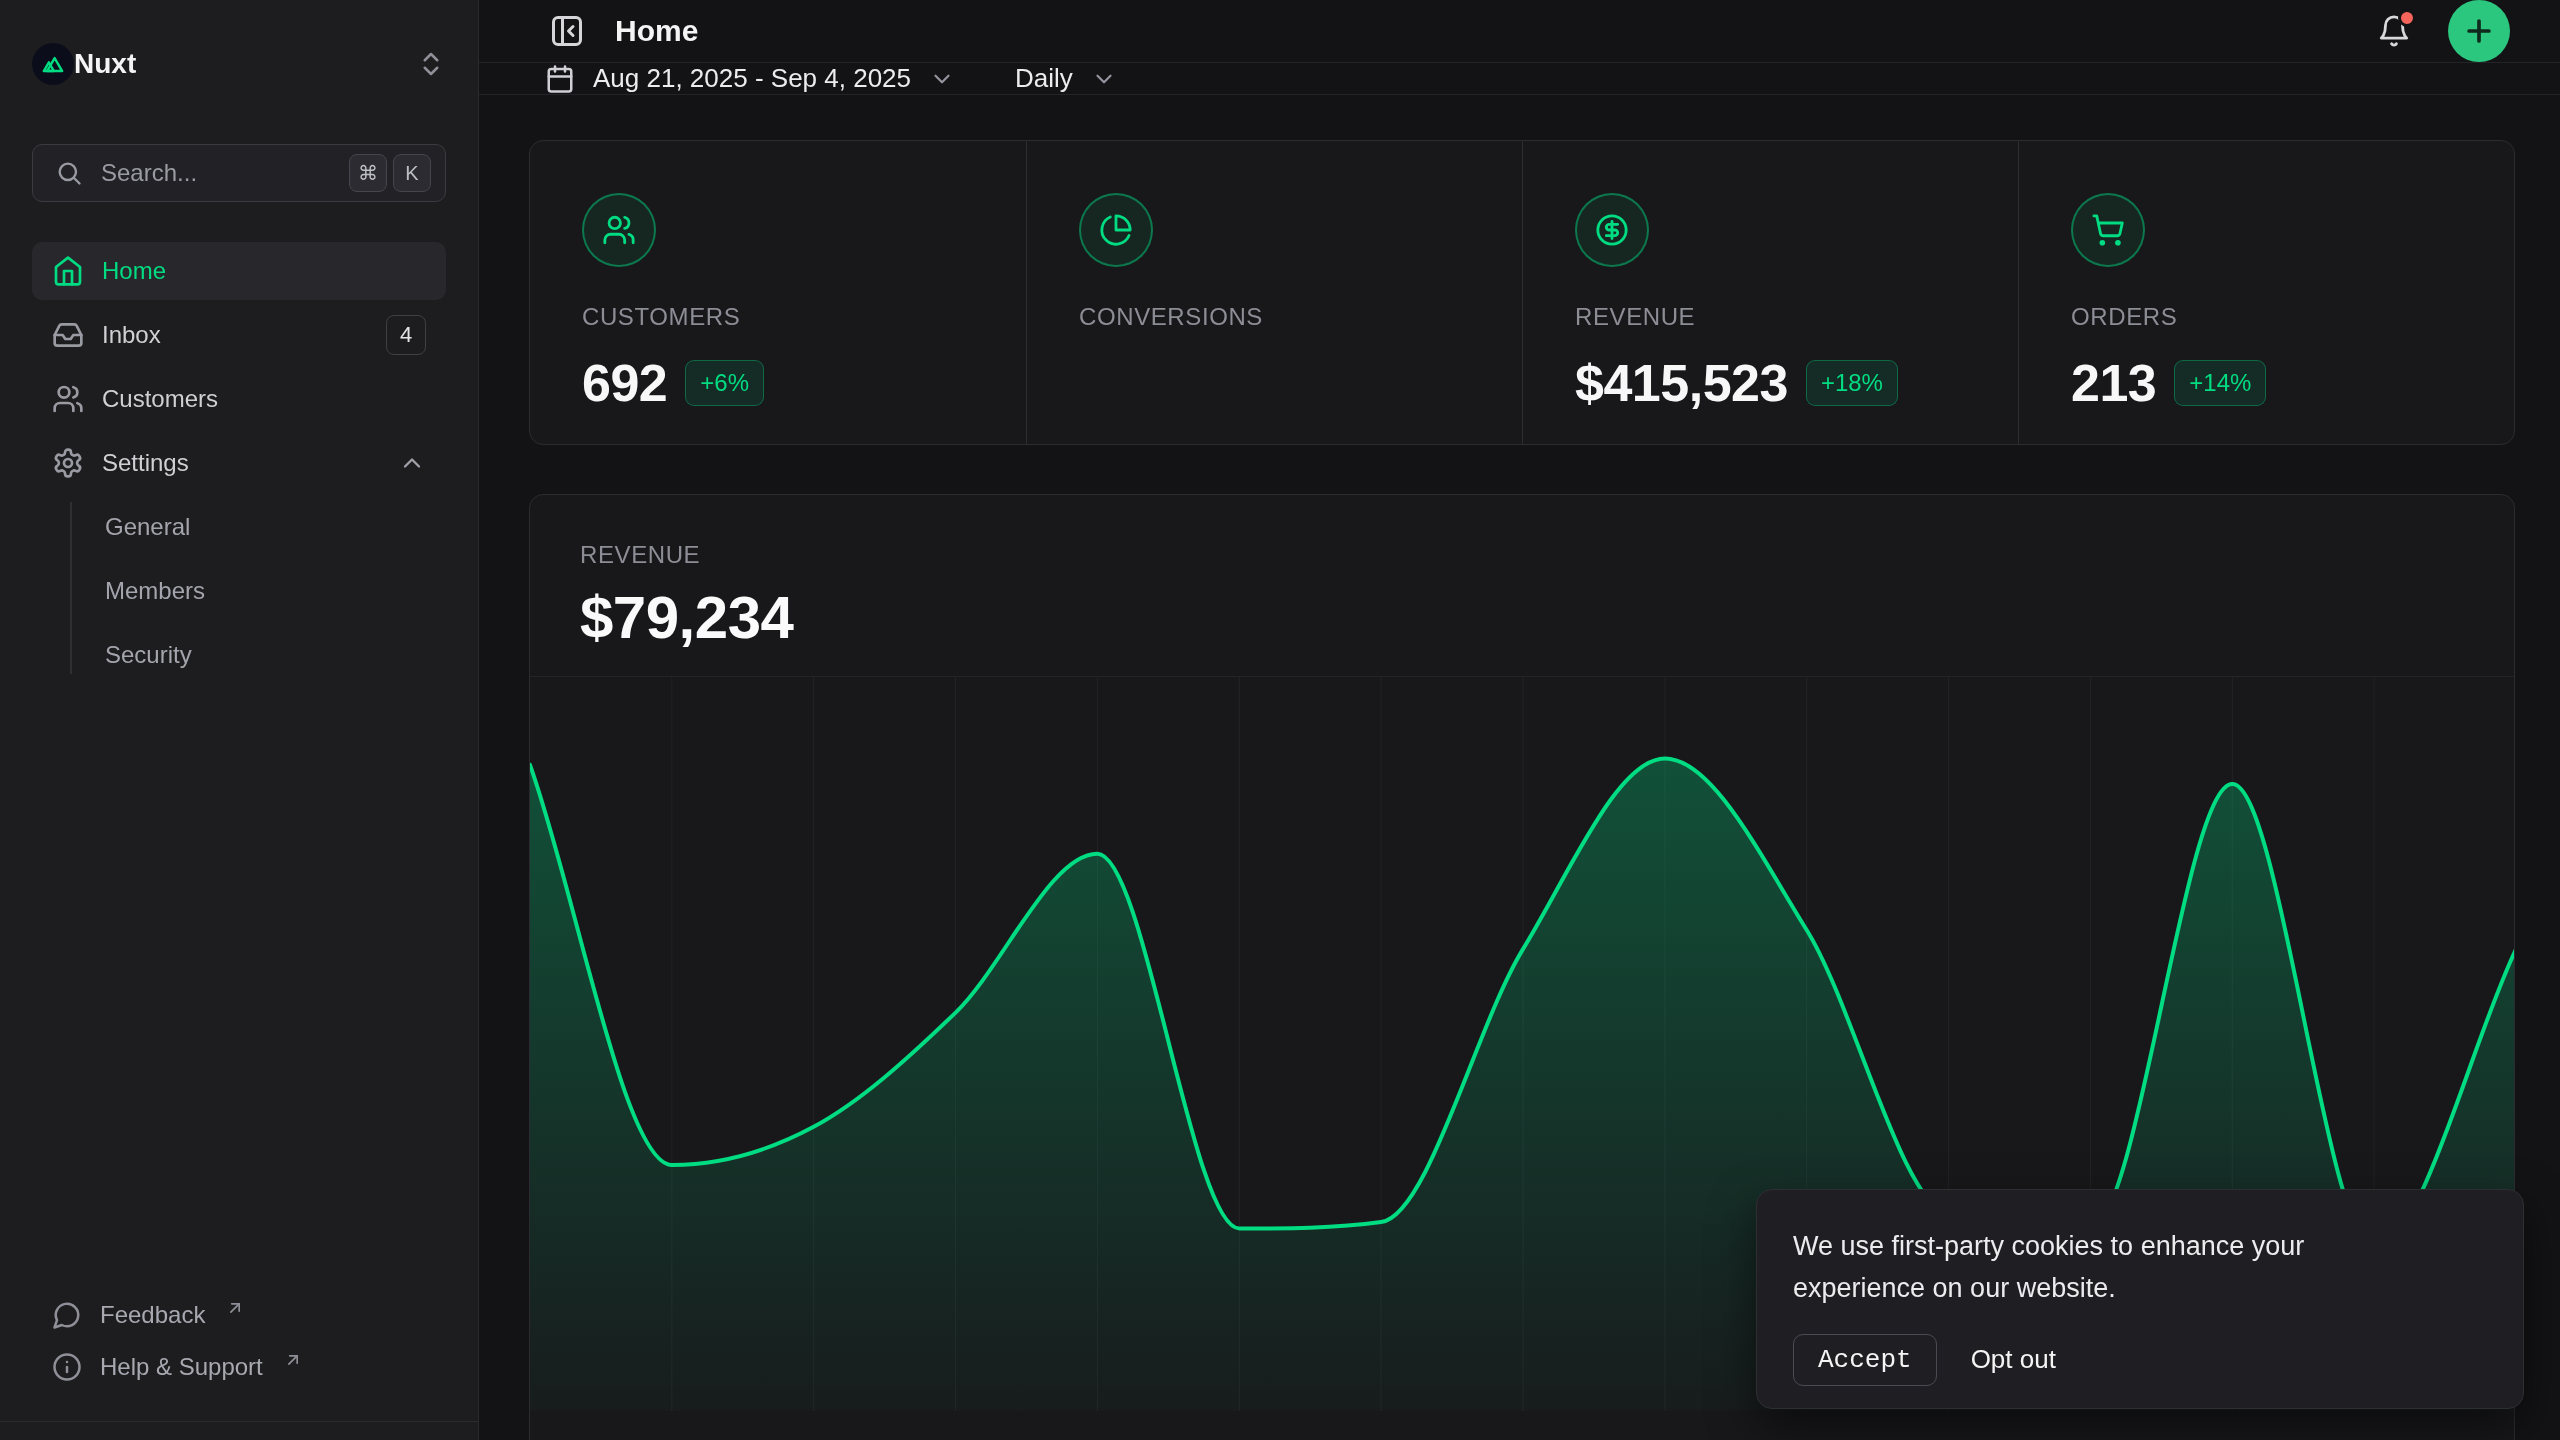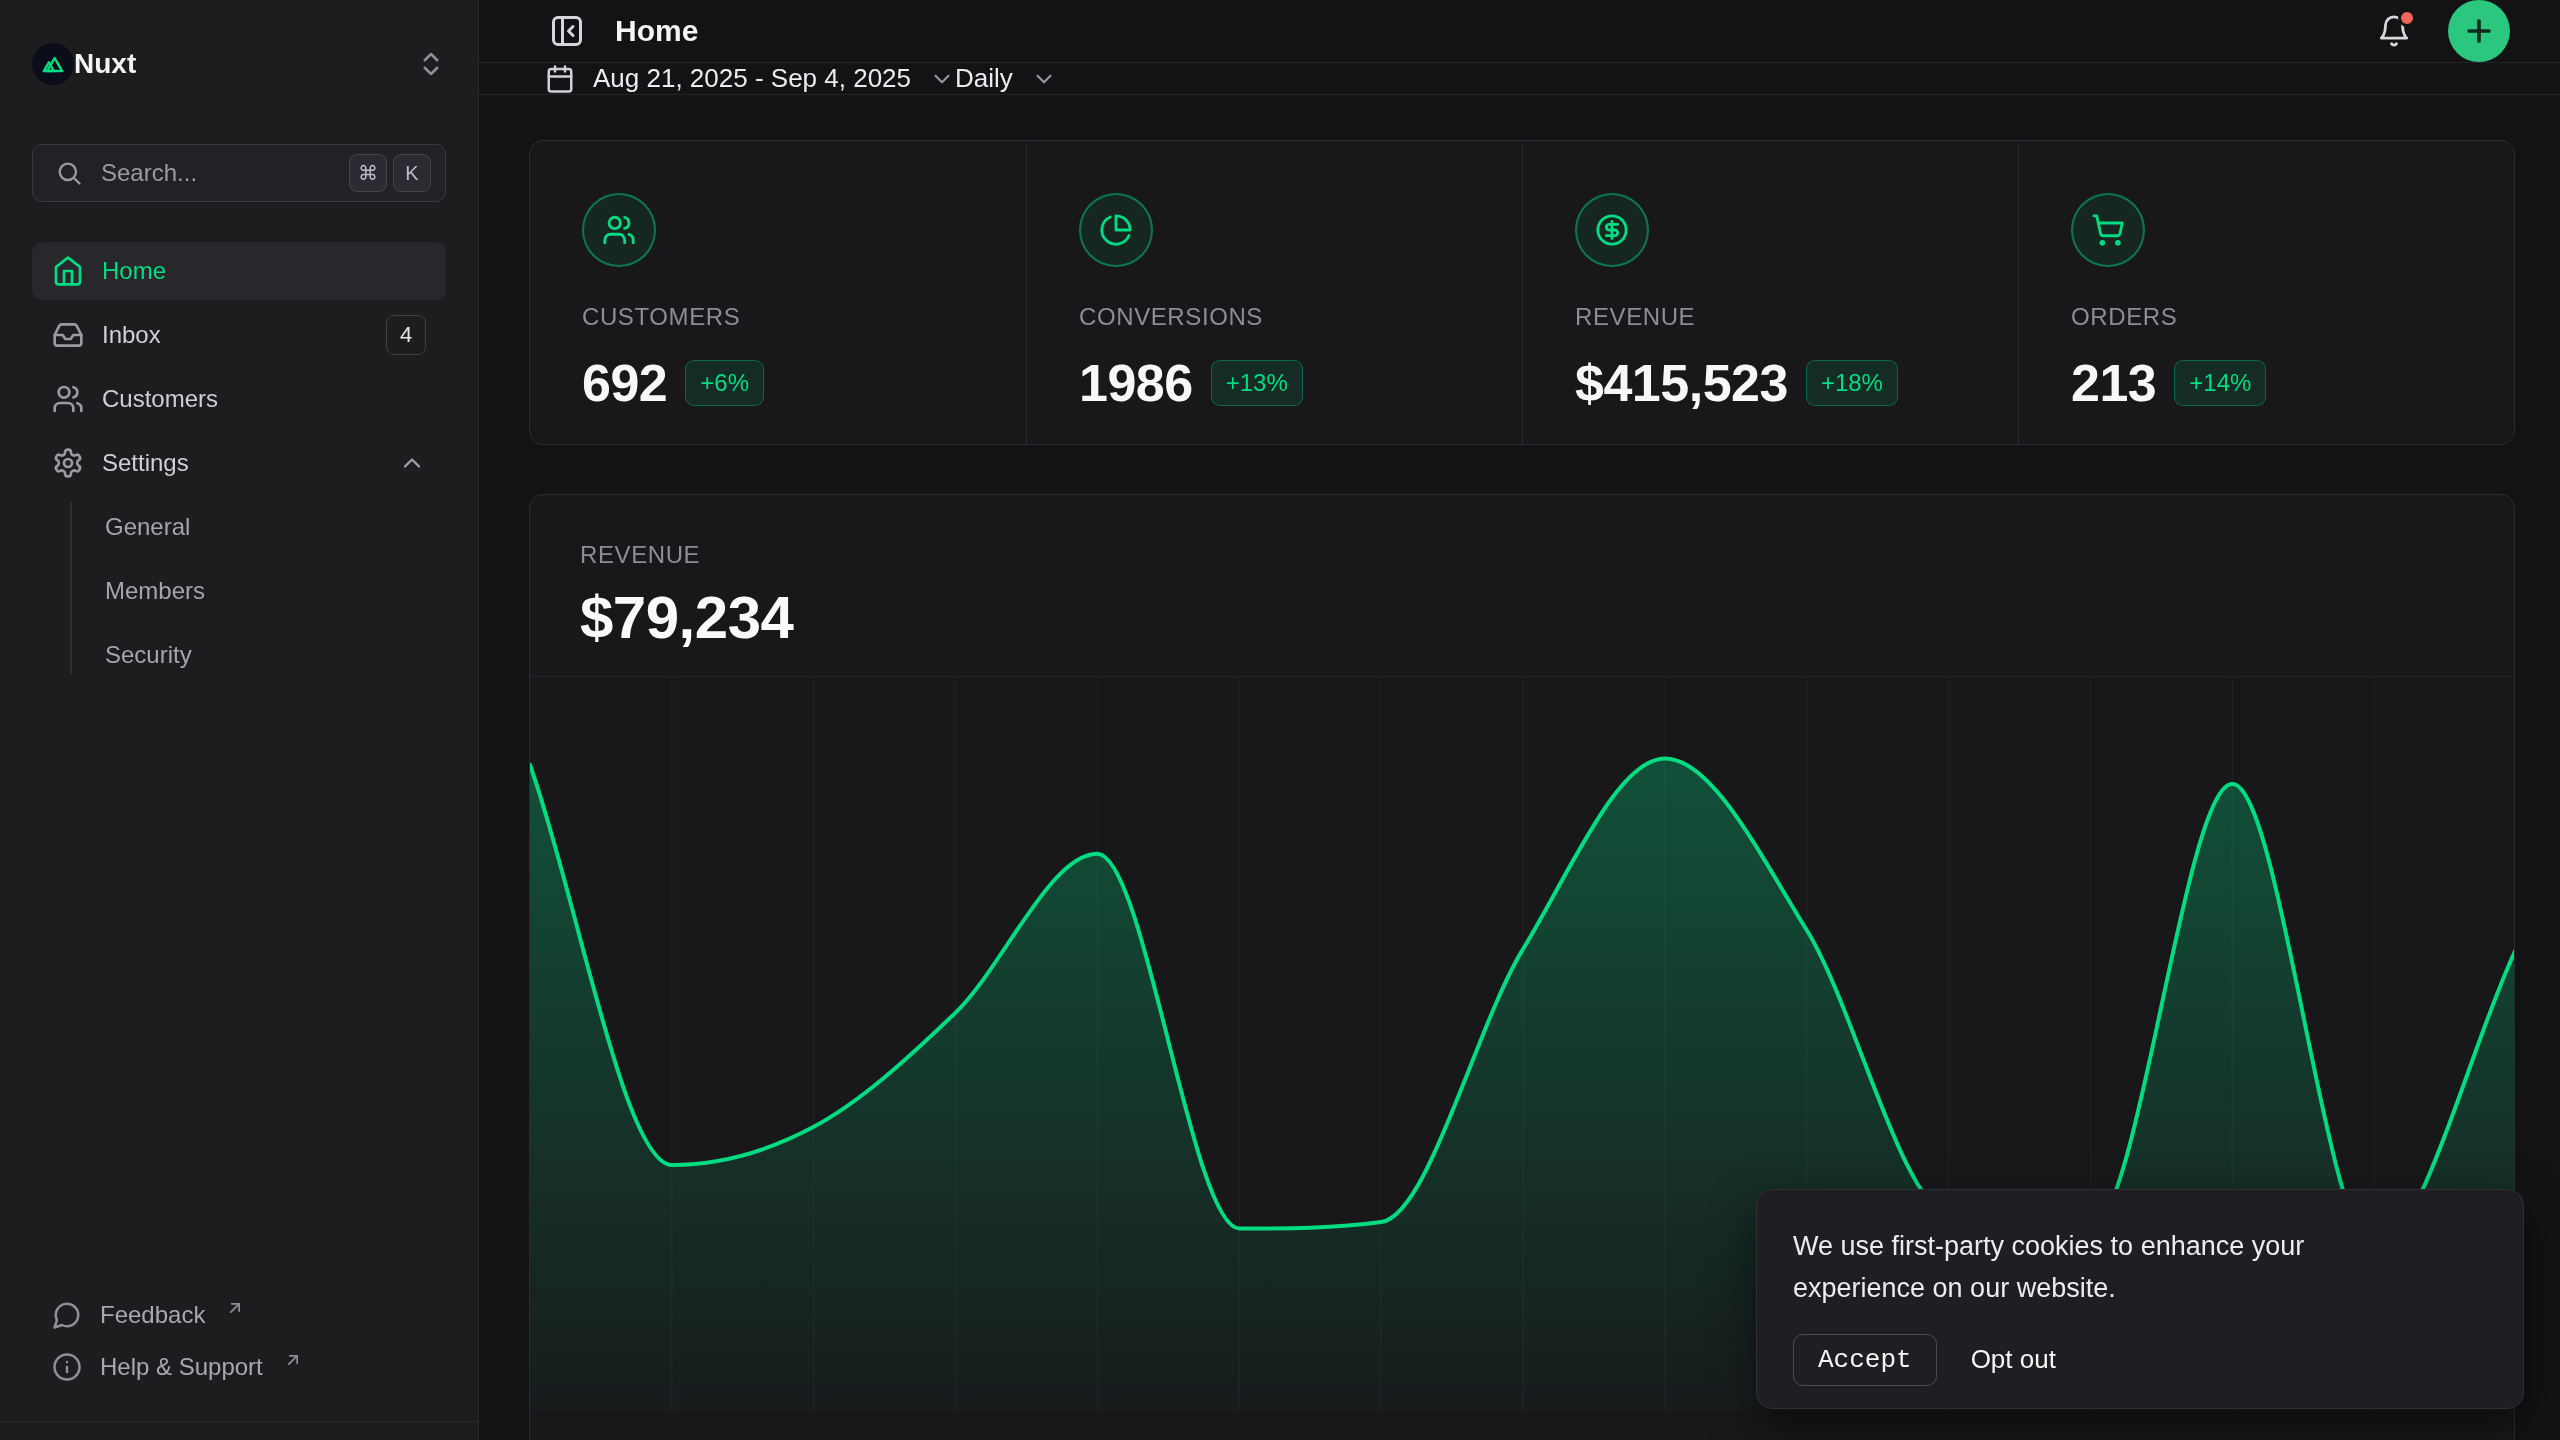--- a/index.html
+++ b/index.html
@@ -51,21 +51,21 @@
   .main { flex:1; display:flex; flex-direction:column; background:#131315; position:relative; }
   .topbar { height:116px; border-bottom:1px solid #232328; display:flex; align-items:center; padding:0 50px 0 66px; gap:26px; }
   .collapse-btn { width:44px; height:44px; color:#d6d6da; display:flex; align-items:center; justify-content:center; cursor:pointer; }
   .page-title { font-size:30px; font-weight:700; color:#f4f4f5; }
   .topbar-right { margin-left:auto; display:flex; align-items:center; gap:34px; }
   .bell-wrap { position:relative; width:40px; height:40px; color:#d8d8dc; cursor:pointer; display:flex; align-items:center; justify-content:center; }
   .bell-dot { position:absolute; top:-2px; right:-2px; width:18px; height:18px; border-radius:50%;
     background:#f5655b; border:3px solid #131315; }
   .add-btn { width:62px; height:62px; border-radius:50%; background:#2bc77e; display:flex; align-items:center; justify-content:center; cursor:pointer; color:#0f2b1d; }
 
-  .toolbar { height:109px; border-bottom:1px solid #232328; display:flex; align-items:flex-end; padding:0 66px; }
+  .toolbar { height:109px; border-bottom:1px solid #232328; display:flex; align-items:flex-end; padding:0 66px; gap:60px; }
   .tool-btn { display:flex; align-items:center; gap:18px; cursor:pointer; }
   .tool-btn .ic { width:30px; height:30px; color:#d0d0d6; display:flex; }
   .tool-btn .lbl { font-size:26px; font-weight:500; color:#ececf0; }
   .tool-btn .chev { width:26px; height:26px; color:#9595a0; display:flex; }
 
   .content { padding:45px 45px 0 50px; }
 
   .stats-row { border:1px solid #2b2b31; background:#18181b; border-radius:14px; height:305px;
     display:grid; grid-template-columns:1fr 1fr 1fr 1fr; }
   .stat-cell { padding:52px 0 0 52px; position:relative; }
@@ -305,24 +305,20 @@
         </div>
 
         <div class="stat-cell">
           <span class="stat-icon">
             <svg width="34" height="34" viewBox="0 0 24 24" class="stroke">
                 <path d="M21.21 15.89A10 10 0 1 1 8 2.83"></path>
                 <path d="M22 12A10 10 0 0 0 12 2v10z"></path>
               </svg>
           </span>
           <div class="stat-label">CONVERSIONS</div>
-          <div class="stat-value-row">
-            <span class="stat-value">1986</span>
-            <span class="delta-badge">+13%</span>
-          </div>
         </div>
 
         <div class="stat-cell">
           <span class="stat-icon">
             <svg width="34" height="34" viewBox="0 0 24 24" class="stroke">
                 <circle cx="12" cy="12" r="10"></circle>
                 <path d="M16 8h-6a2 2 0 1 0 0 4h4a2 2 0 1 1 0 4H8"></path>
                 <path d="M12 18V6"></path>
               </svg>
           </span>

